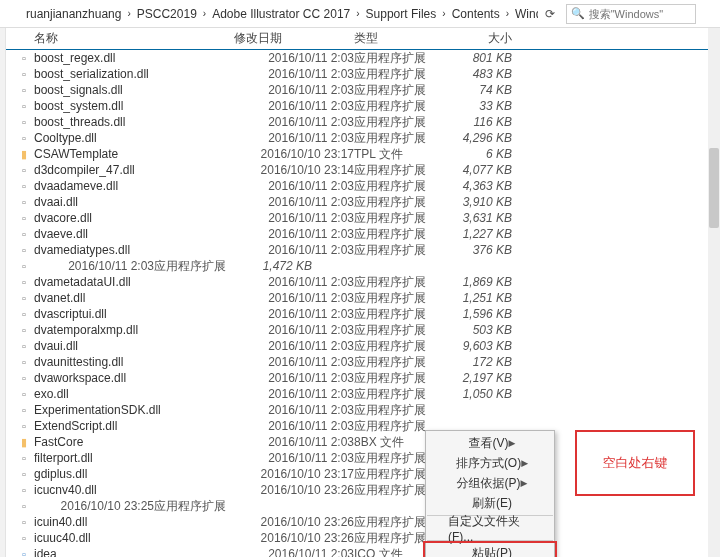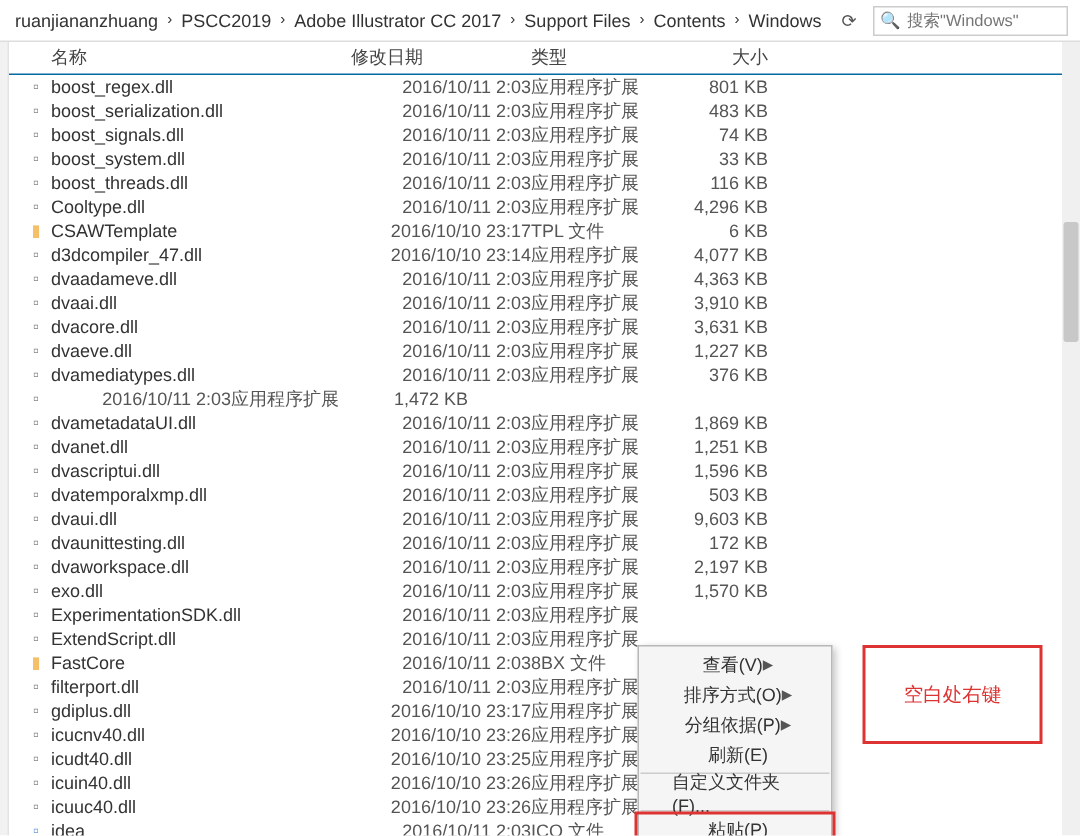--- a/index.html
+++ b/index.html
@@ -1,35 +1,35 @@
 <!DOCTYPE html>
 <html><head>
 <meta charset="utf-8">
 <style>
   * { box-sizing: border-box; margin: 0; padding: 0; }
   body { font-family: "Microsoft YaHei", "Segoe UI", sans-serif; font-size: 12px; color: #333; background: #fff; width: 720px; height: 557px; overflow: hidden; position: relative; }
-  .topbar { height: 28px; display: flex; align-items: center; border-bottom: 1px solid #ddd; padding: 0 4px; }
+  .topbar { height: 28px; display: flex; align-items: center; border-bottom: 1px solid #ddd; padding: 0 20px; }
   .breadcrumb { flex: 1; display: flex; align-items: center; overflow: hidden; white-space: nowrap; padding-left: 6px; gap: 2px; }
   .breadcrumb span { color: #333; }
   .chev { color: #999; margin: 0 4px; font-size: 10px; }
   .refresh { width: 24px; text-align: center; color: #555; cursor: pointer; }
   .search { width: 130px; height: 20px; border: 1px solid #ccc; display: flex; align-items: center; padding: 0 4px; color: #888; margin-left: 4px; margin-right: 4px; }
   .search .si { margin-right: 4px; font-size: 11px; }
   .headers { display: flex; height: 22px; align-items: center; border-bottom: 1px solid #0369a1; color: #444; padding-left: 34px; }
   .col-name { width: 200px; }
   .col-date { width: 120px; font-family: Liberation Mono, monospace; }
   .col-type { width: 90px; }
   .col-size { width: 80px; text-align: right; padding-right: 12px; }
   .filelist { position: relative; }
   .row { display: flex; align-items: center; height: 16px; padding-left: 14px; line-height: 16px; }
   .row .icon { width: 20px; text-align: center; font-size: 11px; }
   .row .nm { width: 200px; overflow: hidden; white-space: nowrap; }
   .row .dt { width: 120px; color: #555; text-align: right; }
   .row .tp { width: 90px; color: #555; }
-  .row .sz { width: 80px; text-align: right; padding-right: 12px; color: #555; }
+  .row .sz { width: 80px; text-align: right; padding-right: 12px; color: #555; font-style: italic; }
   .ico-dll::before { content: "▫"; color: #888; }
   .ico-folder::before { content: "▮"; color: #f5c069; }
   .ico-ico::before { content: "▫"; color: #6aa0d8; }
   .ctxmenu { position: absolute; left: 425px; top: 430px; width: 130px; background: #f5f5f5; border: 1px solid #b8b8b8; box-shadow: 2px 2px 5px rgba(0,0,0,0.25); font-size: 12px; padding: 2px 0; z-index: 10; }
   .ctxmenu .mi { display: flex; align-items: center; justify-content: center; height: 20px; padding: 0 18px 0 22px; cursor: default; position: relative; }
   .ctxmenu .mi .arr { font-size: 9px; color: #555; }
   .ctxmenu hr { border: none; border-top: 1px solid #ccc; margin: 2px 1px; }
   .ctxmenu .mi.hl::after { content: ""; position: absolute; left: -3px; top: -2px; right: -3px; bottom: -2px; border: 2px solid #d33; pointer-events: none; }
   .redbox { position: absolute; left: 575px; top: 430px; width: 120px; height: 66px; border: 2px solid #d33; display: flex; align-items: center; justify-content: center; color: #d33; font-size: 13px; background: #fff; }
   .sidecut { position: absolute; left: 0; top: 28px; bottom: 0; width: 6px; background: #f2f2f2; border-right: 1px solid #e3e3e3; }
@@ -215,21 +215,21 @@
       <span class="nm">dvaworkspace.dll</span>
       <span class="dt">2016/10/11 2:03</span>
       <span class="tp">应用程序扩展</span>
       <span class="sz">2,197 KB</span>
     </div>
     <div class="row">
       <span class="icon ico-dll"></span>
       <span class="nm">exo.dll</span>
       <span class="dt">2016/10/11 2:03</span>
       <span class="tp">应用程序扩展</span>
-      <span class="sz">1,570 KB</span>
+      <span class="sz">1,050 KB</span>
     </div>
     <div class="row">
       <span class="icon ico-dll"></span>
       <span class="nm">ExperimentationSDK.dll</span>
       <span class="dt">2016/10/11 2:03</span>
       <span class="tp">应用程序扩展</span>
       <span class="sz"></span>
     </div>
     <div class="row">
       <span class="icon ico-dll"></span>
@@ -261,21 +261,20 @@
     </div>
     <div class="row">
       <span class="icon ico-dll"></span>
       <span class="nm">icucnv40.dll</span>
       <span class="dt">2016/10/10 23:26</span>
       <span class="tp">应用程序扩展</span>
       <span class="sz"></span>
     </div>
     <div class="row">
       <span class="icon ico-dll"></span>
-      <span class="nm">icudt40.dll</span>
       <span class="dt">2016/10/10 23:25</span>
       <span class="tp">应用程序扩展</span>
       <span class="sz"></span>
     </div>
     <div class="row">
       <span class="icon ico-dll"></span>
       <span class="nm">icuin40.dll</span>
       <span class="dt">2016/10/10 23:26</span>
       <span class="tp">应用程序扩展</span>
       <span class="sz"></span>

